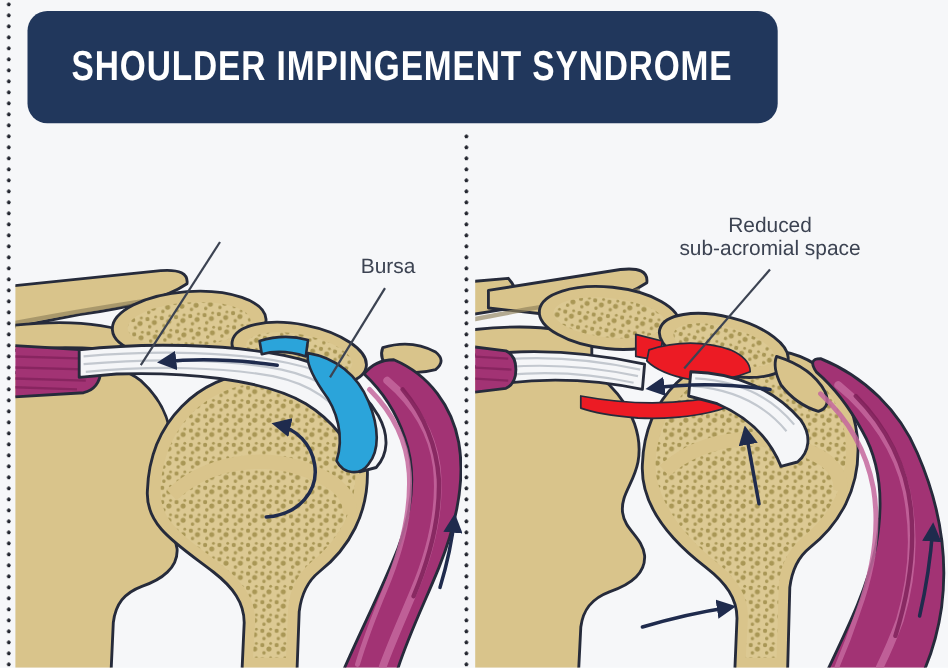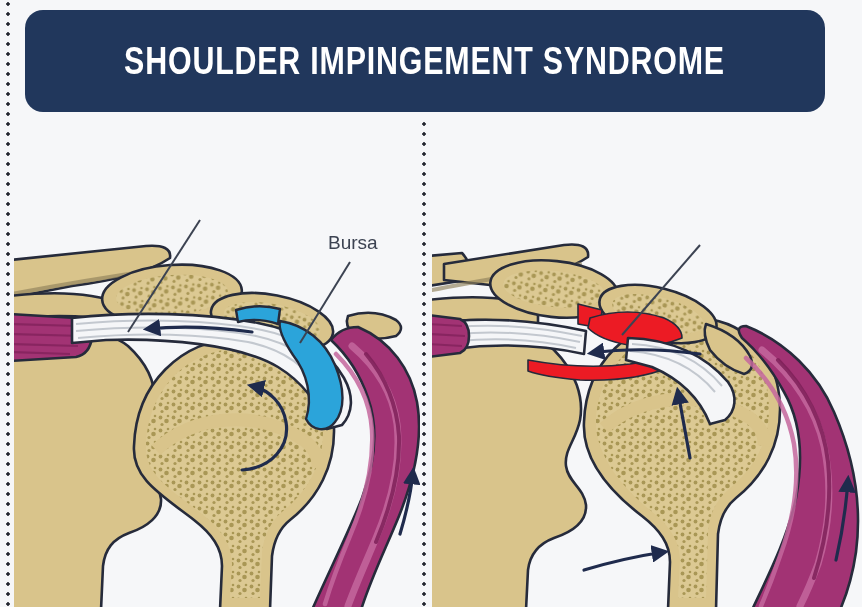--- a/index.html
+++ b/index.html
@@ -9,21 +9,21 @@
     background: var(--background);
     overflow: hidden;
     font-family: "Liberation Sans", sans-serif;
   }
   .dotted-v {
     position: absolute; width: 4px;
     background-image: radial-gradient(circle at 2px 2px, #23262f 1.5px, transparent 1.9px);
     background-size: 4px 10px; background-repeat: repeat-y;
   }
   .banner {
-    position: absolute; left: 25px; top: 10px; width: 800px; height: 102px;
+    position: absolute; left: 25px; top: 10px; width: 682px; height: 102px;
     background: var(--banner-navy); border-radius: 18px;
     display: flex; align-items: center; justify-content: center;
   }
   .banner-title {
     color: #ffffff; font-size: 38px; font-weight: 700; letter-spacing: 1px;
     transform: scaleX(0.8); display: inline-block; white-space: nowrap;
   }
   .anno-label {
     position: absolute; color: var(--label-text); font-size: 19px; line-height: 1.1;
     z-index: 5; white-space: nowrap;
@@ -207,14 +207,18 @@
       <path class="arrow-line" marker-end="url(#ahR)" d="M152,442 Q192,430 232,424"></path>
       <path class="arrow-line" marker-end="url(#ahR)" d="M404,432 C410,406 414,380 416,352"></path>
     </g>
 
     <g>
       <path class="pointer" d="M268,117 L190,207"></path>
     </g>
   </svg>
 
   <div class="anno-label" style="left:328px; top:233px;">Bursa</div>
+  <div class="anno-label center" style="left:588px; top:196px; width:224px;">
+    <span>Reduced</span><br>
+    <span>sub-acromial space</span>
+  </div>
 
 </div>
 
 </body></html>

